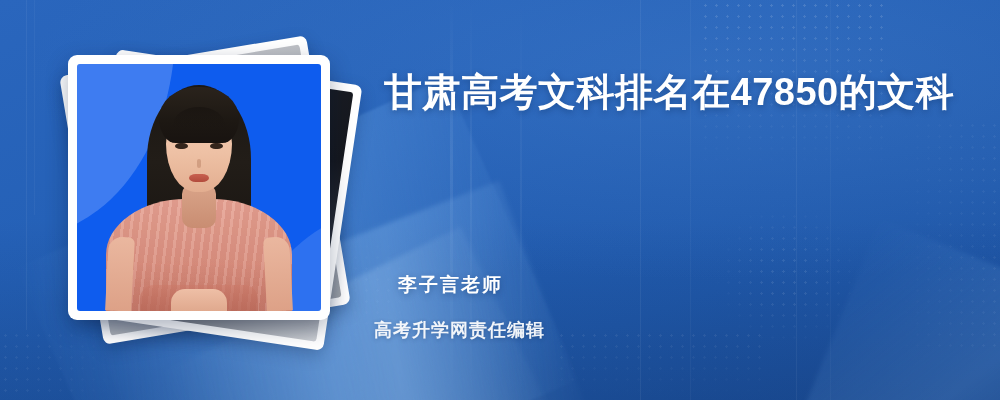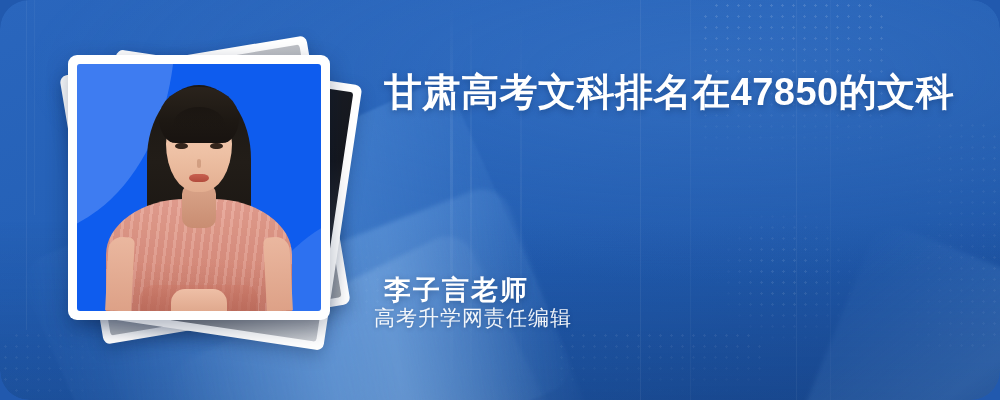--- a/index.html
+++ b/index.html
@@ -1,15 +1,15 @@
 <!DOCTYPE html>
 <html><head>
 <meta charset="utf-8">
 <style>
-  * { margin:0; padding:0; box-sizing:border-box;border-radius:29px; }
+  * { margin:0; padding:0; box-sizing:border-box; }
   html,body { width:1000px; height:400px; overflow:hidden; }
   body {
     font-family:"Liberation Sans","DejaVu Sans",sans-serif;
     background:#2159ae;
   }
 
   
   .banner {
     position:relative;
     width:1000px; height:400px;
@@ -273,33 +273,33 @@
     font-size:38px;
     font-weight:bold;
     line-height:61px;
     letter-spacing:0.5px;
     text-shadow:0 2px 6px rgba(7,32,75,0.35);
   }
   .title .line { display:block; white-space:nowrap; }
 
   .author {
     position:absolute;
-    left:0; top:272px;
+    left:14px; top:272px;
     color:#ffffff;
-    font-size:27px;
+    font-size:19px;
     font-weight:bold;
     letter-spacing:2px;
     text-shadow:0 2px 6px rgba(7,32,75,0.35);
   }
   .author-role {
     position:absolute;
-    left:-10px; top:304px;
+    left:-10px; top:318px;
     color:rgba(255,255,255,0.93);
-    font-size:21px;
-    font-weight:normal;
+    font-size:18px;
+    font-weight:bold;
     letter-spacing:1px;
     text-shadow:0 1px 4px rgba(7,32,75,0.3);
   }
 </style>
 </head>
 <body>
 
 <div class="banner">
 
   <div class="bg-vignette"></div>

